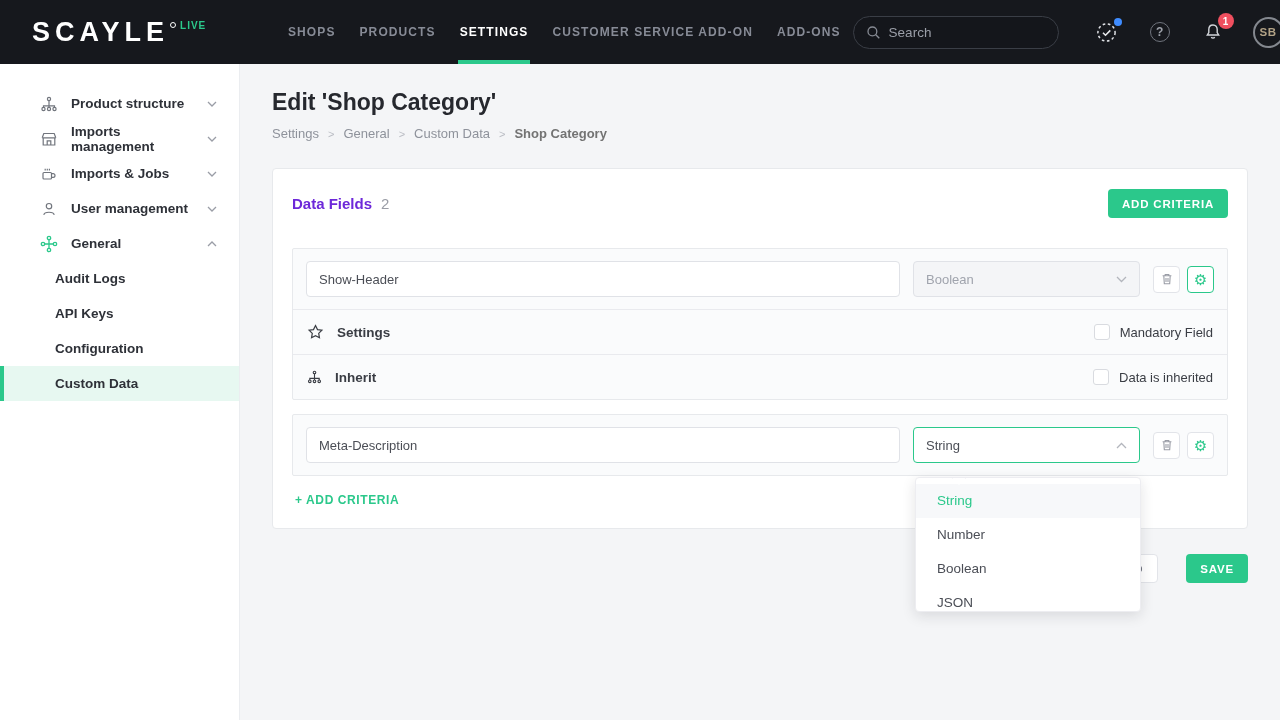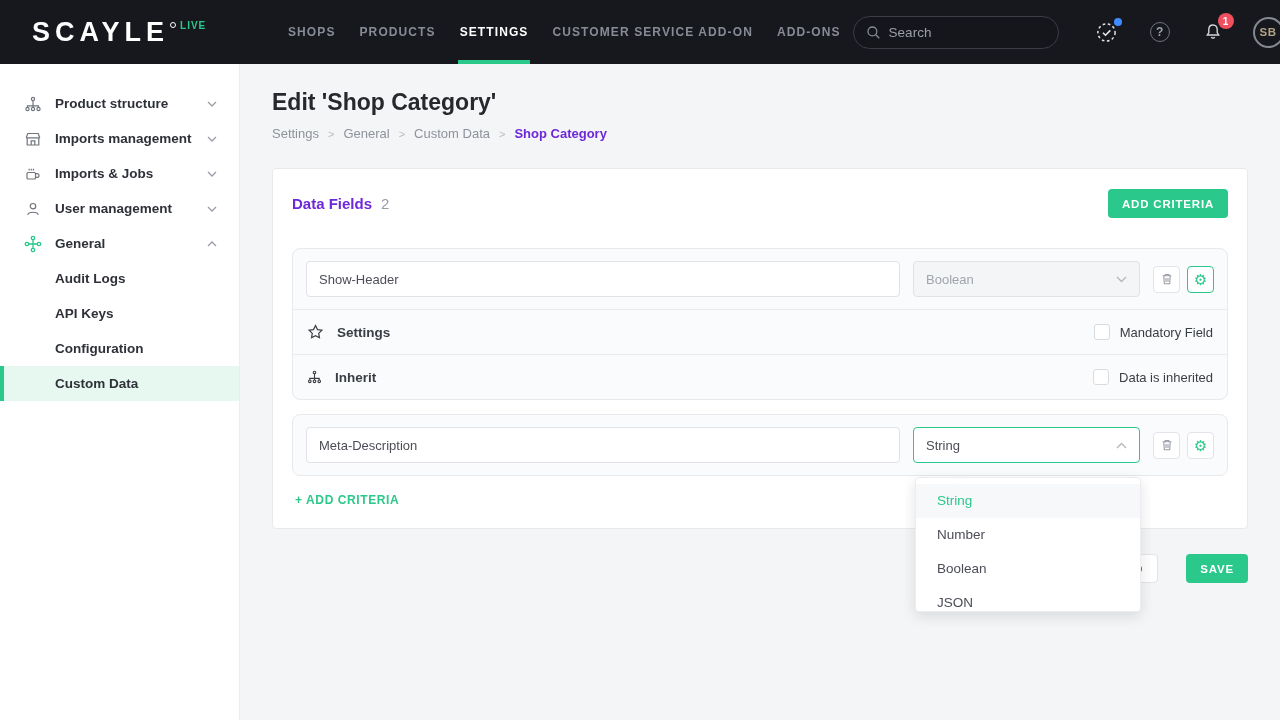--- a/index.html
+++ b/index.html
@@ -26,44 +26,44 @@
   .badge-red { position:absolute; top:-6px; right:-8px; min-width:16px; height:16px; border-radius:8px; background:#f04f5f; color:#fff; font-size:10px; font-weight:700; display:flex; align-items:center; justify-content:center; padding:0 4px; }
   .avatar-wrap { display:flex; align-items:center; gap:6px; cursor:pointer; }
   .avatar { width:31px; height:31px; border-radius:50%; border:2px solid #84888f; color:#b2a286; font-weight:700; font-size:11.5px; display:flex; align-items:center; justify-content:center; letter-spacing:.5px; }
 
   
   .app { display:flex; height:656px; }
   .sidebar { width:240px; background:#fff; border-right:1px solid #ebedf0; padding-top:22px; flex-shrink:0; }
   .main { flex:1; position:relative; padding:0 32px; }
 
   
-  .side-item { height:35px; display:flex; align-items:center; padding:0 22px 0 24px; color:#2e3138; font-size:13.5px; font-weight:700; cursor:pointer; }
+  .side-item { height:35px; display:flex; align-items:center; padding:0 22px 0 40px; color:#2e3138; font-size:13.5px; font-weight:700; cursor:pointer; }
   .side-icon { width:18px; display:flex; justify-content:center; margin-right:13px; flex-shrink:0; }
   .side-label { flex:1; }
   .side-chevron { display:flex; }
   .sub-item { height:35px; display:flex; align-items:center; padding-left:55px; font-size:13.5px; font-weight:700; color:#2e3138; cursor:pointer; }
   .sub-item.active { background:#e7f8f1; box-shadow:inset 4px 0 0 #2bc88b; }
 
   
   .page-title { margin-top:25px; font-size:23px; font-weight:800; color:#26282e; }
   .breadcrumb { margin-top:10px; display:flex; align-items:center; gap:9px; font-size:13px; color:#8e929b; }
   .crumb { cursor:pointer; }
-  .crumb.current { color:#6d28d9; font-weight:700; cursor:default; }
+  .crumb.current { color:#737373; font-weight:700; cursor:default; }
   .crumb-sep { color:#b9bcc3; font-size:11px; }
 
   
   .card { margin-top:27px; background:#fff; border:1px solid #e7e9ec; border-radius:4px; padding:20px 19px 19px; }
   .card-header { display:flex; align-items:center; }
   .card-title { font-size:15px; font-weight:700; color:#6d28d9; }
   .card-count { margin-left:9px; font-size:15px; color:#9a9da6; }
   .btn { border:none; border-radius:4px; font-size:11.5px; font-weight:700; letter-spacing:.8px; padding:0 14px; height:29px; cursor:pointer; font-family:inherit; }
   .btn-green { background:#2bc88b; color:#fff; }
   .card-header .btn-green { margin-left:auto; }
 
-  .group { border:1px solid #e7e9ec; border-radius:8px; background:#fafbfc; }
+  .group { border:1px solid #e7e9ec; border-radius:2px; background:#fafbfc; }
   .group1 { margin-top:30px; }
   .group2 { margin-top:14px; }
   .field-row { display:flex; align-items:center; padding:12px 13px; gap:13px; }
   .text-input { flex:1; height:36px; border:1px solid #e0e2e7; border-radius:4px; background:#fff; padding:0 12px; font-size:13px; color:#4b4e56; font-family:inherit; outline:none; }
   .select { width:227px; height:36px; border:1px solid #e0e2e7; border-radius:4px; background:#fff; display:flex; align-items:center; justify-content:space-between; padding:0 12px; font-size:13px; color:#4b4e56; cursor:pointer; flex-shrink:0; }
   .select.disabled { background:#f4f5f7; color:#a0a4ad; }
   .select.open { border:1px solid #2bc88b; }
   .row-actions { display:flex; gap:7px; flex-shrink:0; }
   .sq-btn { width:27px; height:27px; border-radius:4px; border:1px solid #e2e4e9; background:#fff; display:flex; align-items:center; justify-content:center; cursor:pointer; }
   .sq-btn.green-border { border-color:#2bc88b; }

